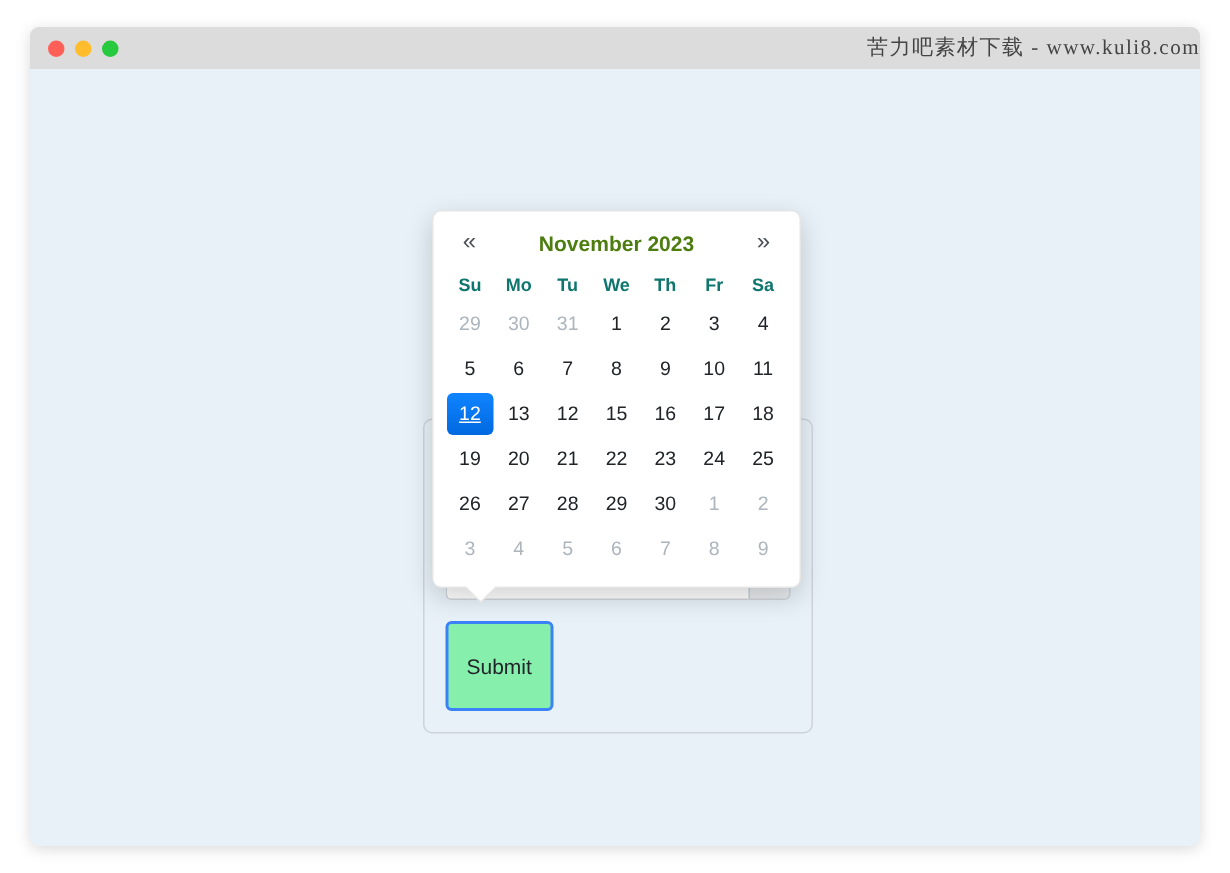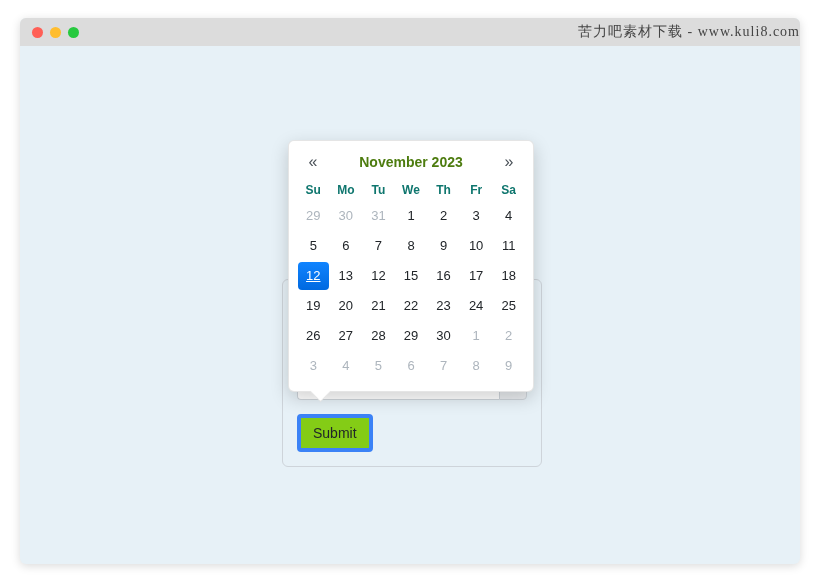--- a/index.html
+++ b/index.html
@@ -80,23 +80,23 @@
   border: 1px solid #ced4da;
   border-radius: 0 4px 4px 0;
   background: #e9ecef;
   display: flex;
   align-items: center;
   justify-content: center;
   cursor: pointer;
 }
 .cal-btn svg { fill: #495057; }
 .btn-submit {
-  border: 4px solid #3b82f6;
-  background: #84cc16;
-  padding: 7px 12px;
+  border: 2px solid #3b82f6;
+  background: #86efac;
+  padding: 20px 12px;
   border-radius: 4px;
   font-size: 14px;
   color: #212529;
   cursor: pointer;
 }
 .picker {
   position: absolute;
   left: 268px;
   top: 94px;
   width: 246px;

